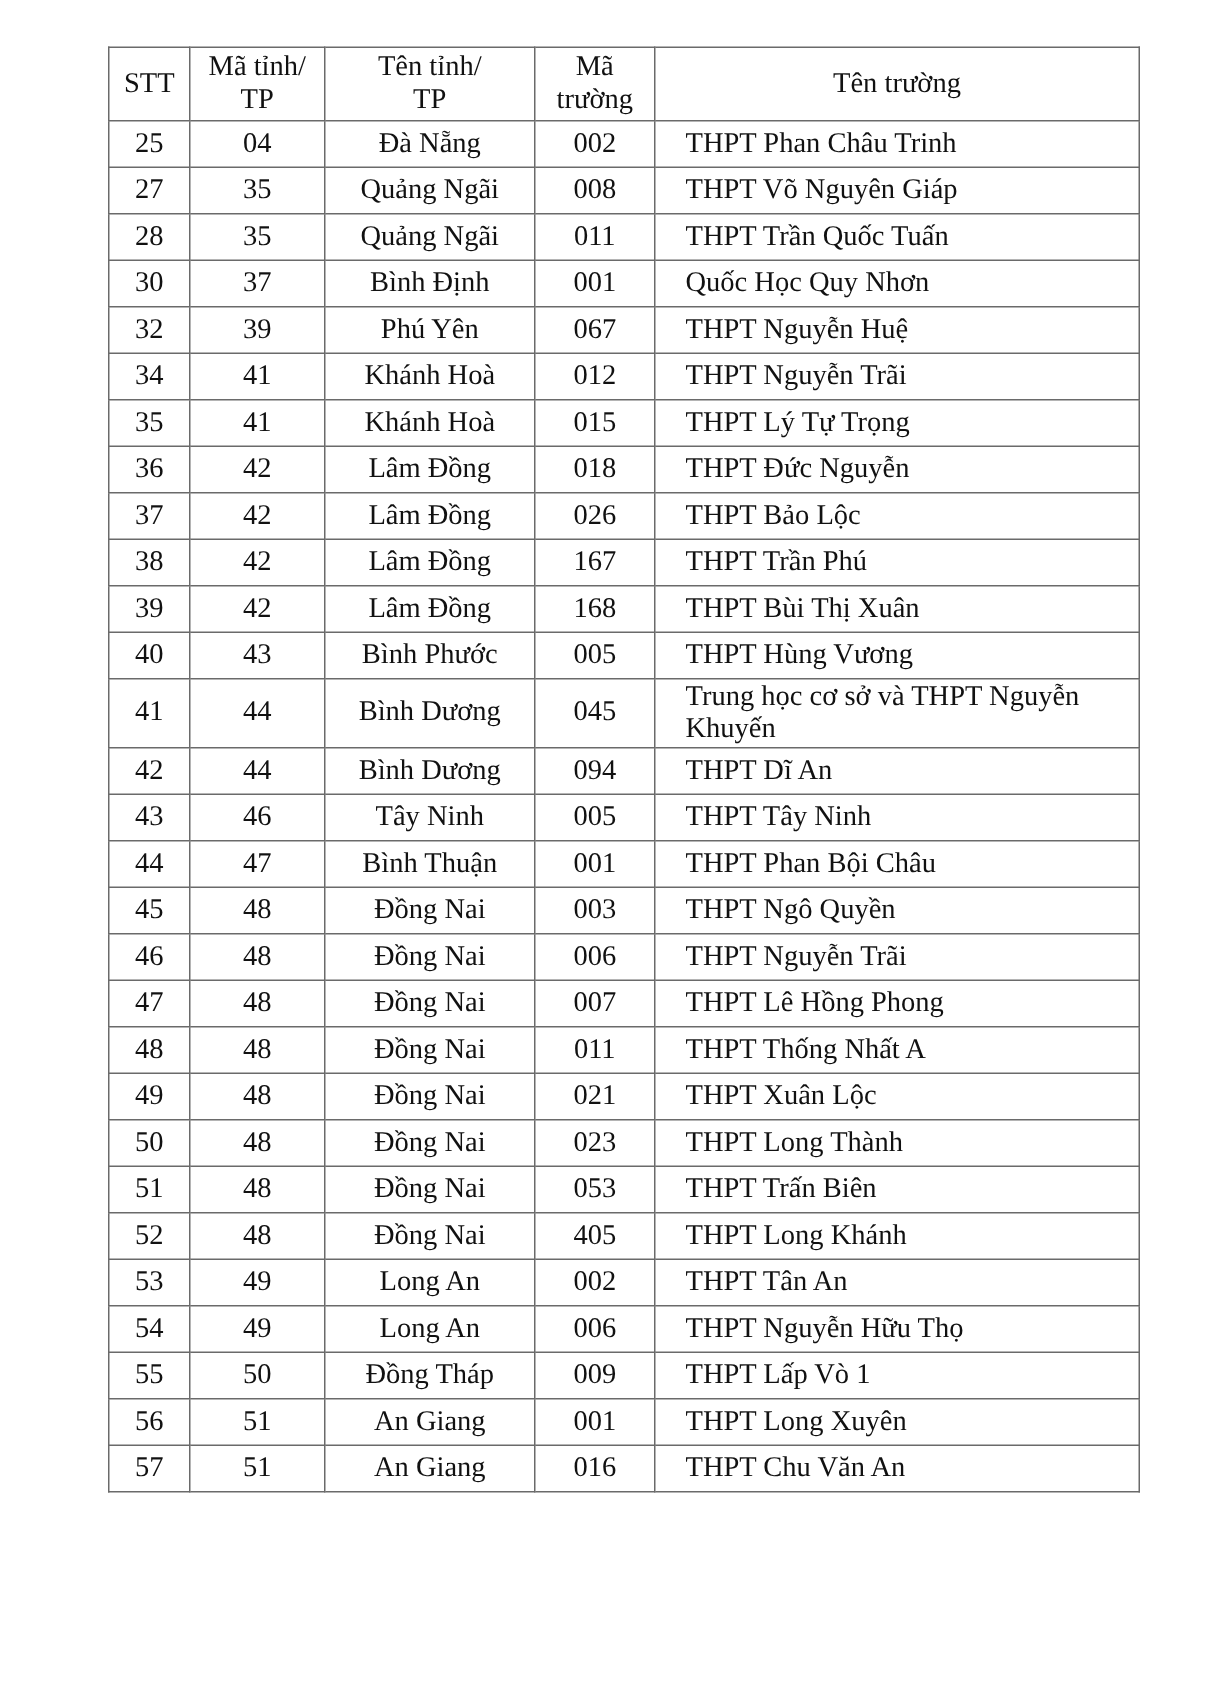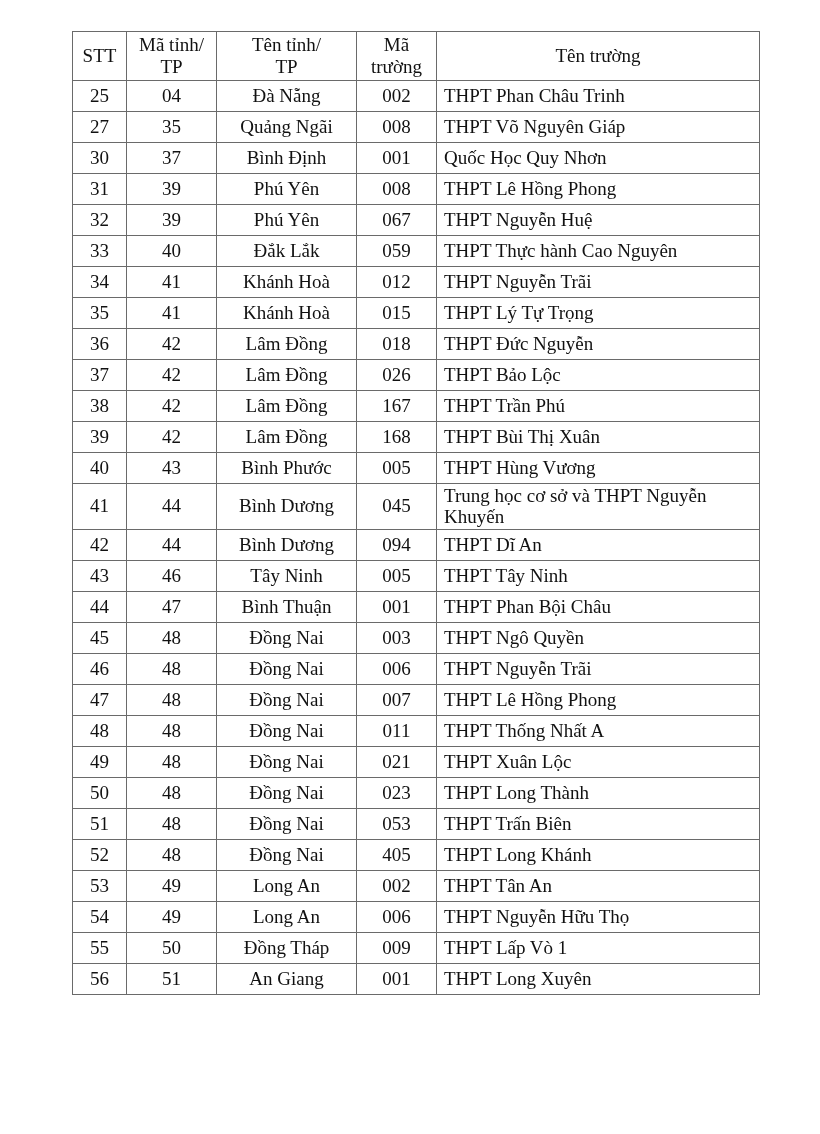--- a/index.html
+++ b/index.html
@@ -42,21 +42,21 @@
       vertical-align: middle;
       line-height: 1.15;
     }
     table.schools td {
       height: 30px;
       text-align: center;
       vertical-align: middle;
     }
     table.schools td.name {
       text-align: left;
-      padding-left: 7px;
+      padding-left: 20px;
     }
     table.schools tr.tall td {
       height: 45px;
     }
     .hline { display: block; }
   </style>
 </head>
 <body>
 
 <table class="schools">
@@ -94,46 +94,39 @@
         <td class="name">THPT Phan Châu Trinh</td>
       </tr>
       <tr>
         <td>27</td>
         <td>35</td>
         <td>Quảng Ngãi</td>
         <td>008</td>
         <td class="name">THPT Võ Nguyên Giáp</td>
       </tr>
       <tr>
+        <td>28</td>
+        <td>35</td>
+        <td>Quảng Ngãi</td>
+        <td>011</td>
+        <td class="name">THPT Trần Quốc Tuấn</td>
+      </tr>
+      <tr>
         <td>30</td>
         <td>37</td>
         <td>Bình Định</td>
         <td>001</td>
         <td class="name">Quốc Học Quy Nhơn</td>
       </tr>
       <tr>
-        <td>31</td>
-        <td>39</td>
-        <td>Phú Yên</td>
-        <td>008</td>
-        <td class="name">THPT Lê Hồng Phong</td>
-      </tr>
-      <tr>
         <td>32</td>
         <td>39</td>
         <td>Phú Yên</td>
         <td>067</td>
         <td class="name">THPT Nguyễn Huệ</td>
-      </tr>
-      <tr>
-        <td>33</td>
-        <td>40</td>
-        <td>Đắk Lắk</td>
-        <td>059</td>
-        <td class="name">THPT Thực hành Cao Nguyên</td>
       </tr>
       <tr>
         <td>34</td>
         <td>41</td>
         <td>Khánh Hoà</td>
         <td>012</td>
         <td class="name">THPT Nguyễn Trãi</td>
       </tr>
       <tr>
         <td>35</td>
@@ -282,14 +275,21 @@
         <td>009</td>
         <td class="name">THPT Lấp Vò 1</td>
       </tr>
       <tr>
         <td>56</td>
         <td>51</td>
         <td>An Giang</td>
         <td>001</td>
         <td class="name">THPT Long Xuyên</td>
       </tr>
+      <tr>
+        <td>57</td>
+        <td>51</td>
+        <td>An Giang</td>
+        <td>016</td>
+        <td class="name">THPT Chu Văn An</td>
+      </tr>
     </tbody>
 </table>
 
 </body></html>

